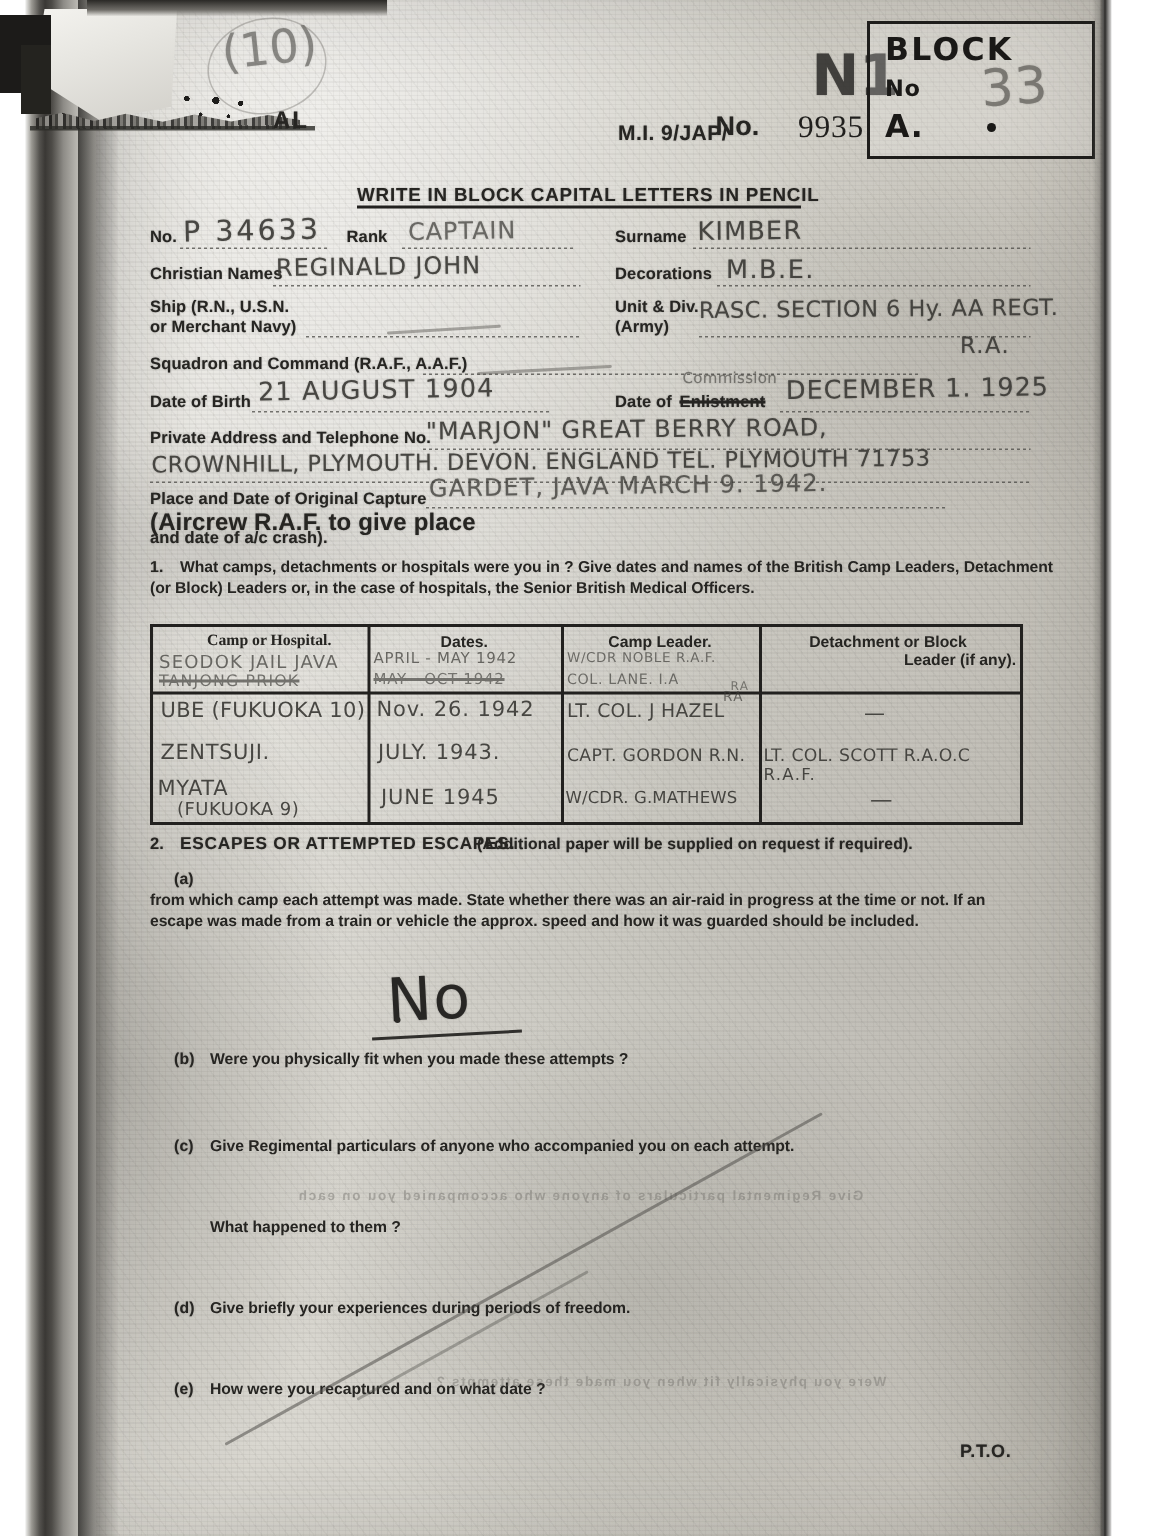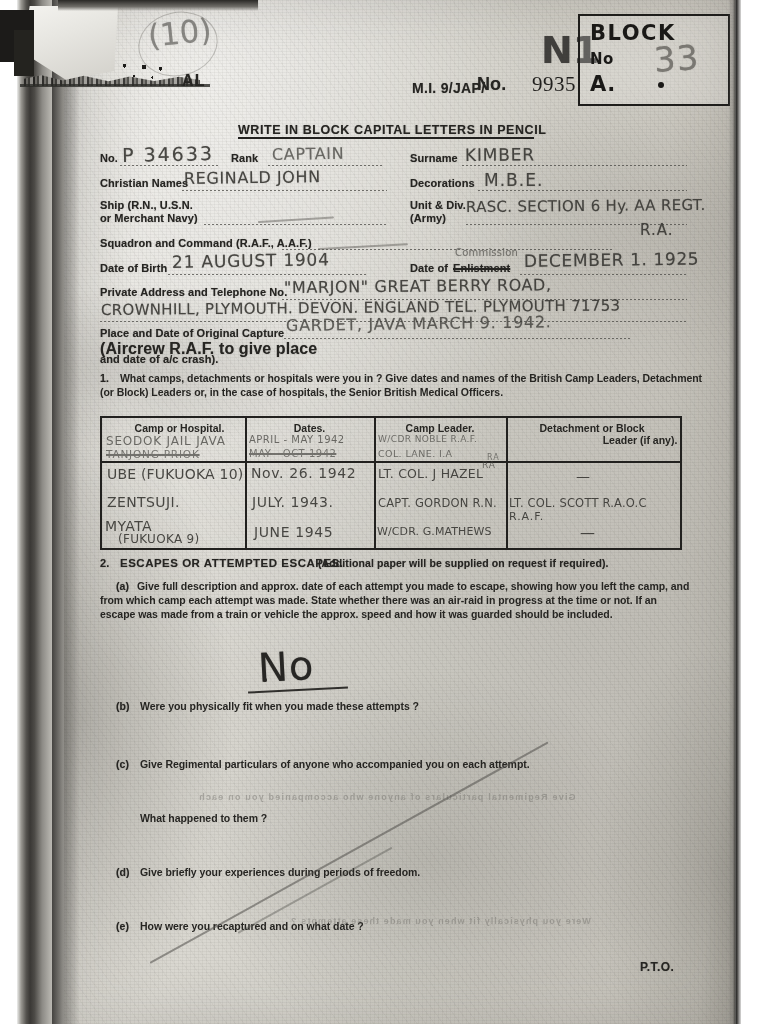--- a/index.html
+++ b/index.html
@@ -270,21 +270,21 @@
   <div class="print" style="left:100px;top:372px;font-size:10.5px;">1.</div>
   <div class="para" style="left:100px;top:386px;">(or Block) Leaders or, in the case of hospitals, the Senior British Medical Officers.</div>
   <div class="para" style="left:120px;top:372px;">What camps, detachments or hospitals were you in ?   Give dates and names of the British Camp Leaders, Detachment</div>
 
   <div id="camptable">
     <div class="vline" style="left:143px;"></div>
     <div class="vline" style="left:272px;"></div>
     <div class="vline" style="left:404px;"></div>
     <div class="hline" style="top:43px;"></div>
 
-    <div class="colhead" style="left:0;top:4px;width:155px;">Camp or Hospital.</div>
+    <div class="colhead" style="left:0;top:4px;width:155px;font-family:Liberation Serif, serif;">Camp or Hospital.</div>
     <div class="colhead" style="left:143px;top:4px;width:129px;">Dates.</div>
     <div class="colhead" style="left:272px;top:4px;width:132px;text-align:center;">Camp Leader.</div>
     <div class="colhead" style="left:404px;top:4px;width:172px;">Detachment or Block</div>
     <div class="colhead" style="left:404px;top:16px;width:172px;padding-left:48px;">Leader (if any).</div>
 
     <div class="cell" style="left:4px;top:16px;font-size:12px;letter-spacing:.8px;opacity:.72;">SEODOK  JAIL   JAVA</div>
     <div class="cell" style="left:147px;top:16px;font-size:10px;letter-spacing:.5px;opacity:.72;">APRIL - MAY 1942</div>
     <div class="cell" style="left:276px;top:16px;font-size:9px;letter-spacing:.4px;opacity:.68;">W/CDR  NOBLE   R.A.F.</div>
 
     <div class="cell strike" style="left:4px;top:30px;font-size:10.5px;letter-spacing:.8px;opacity:.66;">TANJONG  PRIOK</div>
@@ -309,21 +309,20 @@
     <div class="cell" style="left:275px;top:107px;font-size:11px;letter-spacing:.1px;">W/CDR. G.MATHEWS</div>
     <div class="cell" style="left:407px;top:92px;font-size:11px;">R.A.F.</div>
     <div class="cell" style="left:478px;top:106px;font-size:15px;">—</div>
   </div>
 
   <div class="print" style="left:100px;top:557px;font-size:11px;">2.</div>
   <div class="print" style="left:120px;top:557px;font-size:11.5px;letter-spacing:.5px;">ESCAPES OR ATTEMPTED ESCAPES.</div>
   <div class="print reg" style="left:318px;top:557px;font-size:10.5px;">(Additional paper will be supplied on request if required).</div>
 
   <div class="print" style="left:116px;top:580px;font-size:10.5px;">(a)</div>
-  <div class="para" style="left:137px;top:580px;">Give full description and approx. date of each attempt you made to escape, showing how you left the camp, and</div>
   <div class="para" style="left:100px;top:594px;">from which camp each attempt was made.   State whether there was an air-raid in progress at the time or not.   If an</div>
   <div class="para" style="left:100px;top:608px;">escape was made from a train or vehicle the approx. speed and how it was guarded should be included.</div>
 
   <div class="hand" style="left:258px;top:645px;font-size:40px;letter-spacing:1px;color:#1f1e1c;opacity:.95;transform:rotate(-3deg);">No</div>
   <div style="position:absolute;left:248px;top:689px;width:100px;height:2px;background:#1f1e1c;opacity:.9;transform:rotate(-3deg);"></div>
   <div style="position:absolute;left:263px;top:678px;width:4px;height:4px;border-radius:50%;background:#2a2926;"></div>
 
   <div class="print" style="left:116px;top:700px;font-size:10.5px;">(b)</div>
   <div class="para" style="left:140px;top:700px;">Were you physically fit when you made these attempts ?</div>
 

